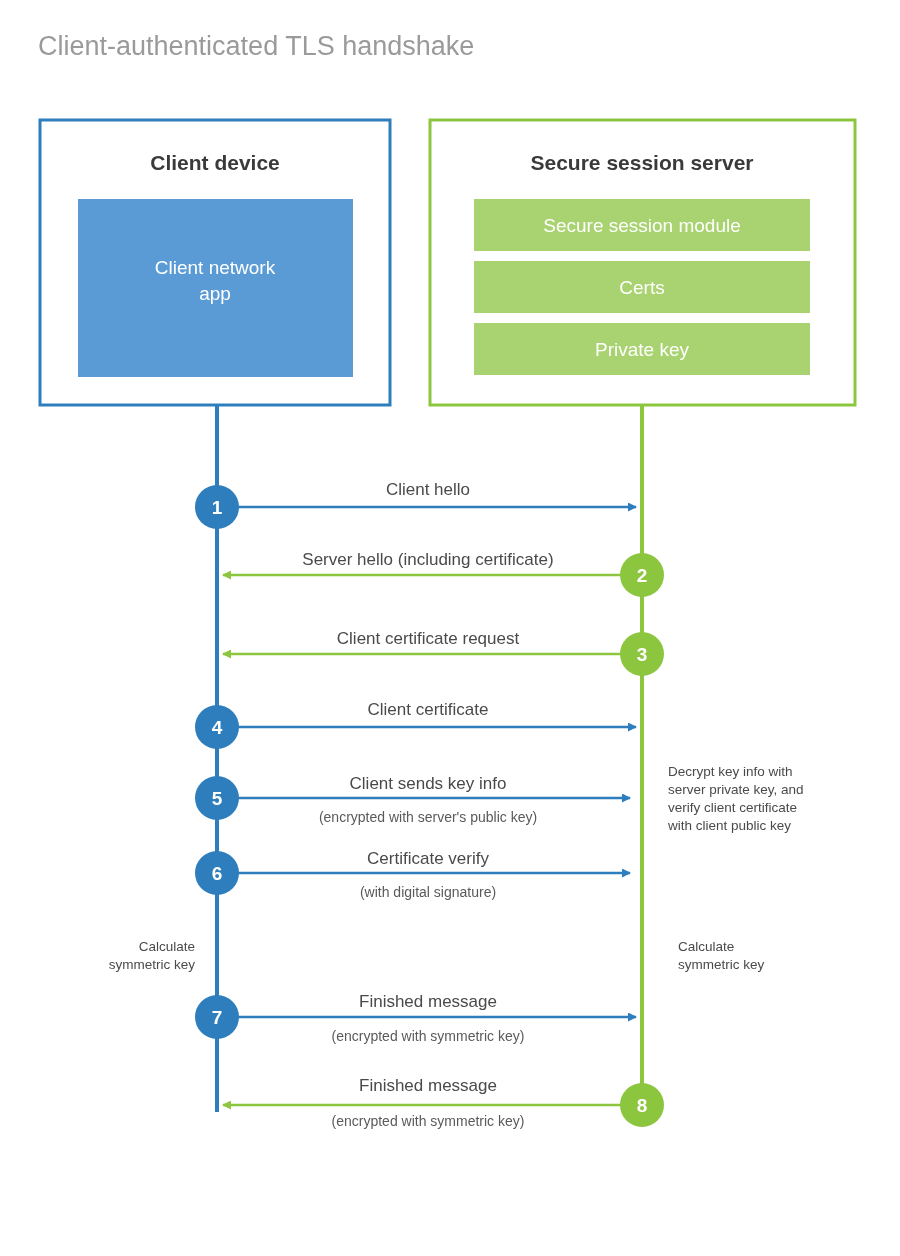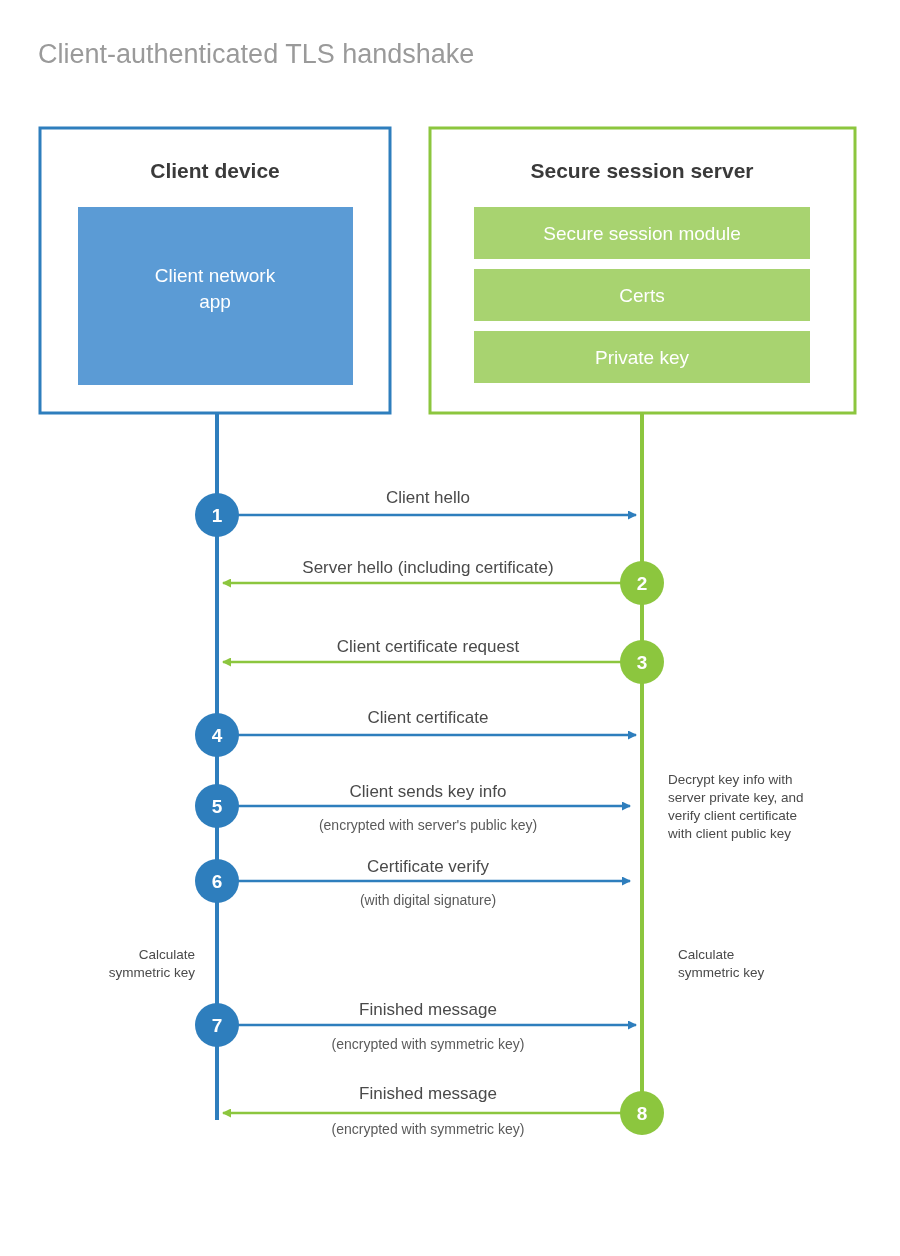--- a/index.html
+++ b/index.html
@@ -9,21 +9,21 @@
   }
   body {
     width: 900px;
     height: 1256px;
     font-family: "Liberation Sans", sans-serif;
     position: relative;
     overflow: hidden;
   }
   #diagram-root {
     position: absolute;
-    left: 0; top: 8px;
+    left: 0; top: 0;
     width: 900px;
     height: 1248px;
   }
   svg { display: block; }
 
   .page-title {
     font-size: 27px;
     fill: #9a9a9a;
     font-family: "Liberation Sans", sans-serif;
     font-weight: 400;

